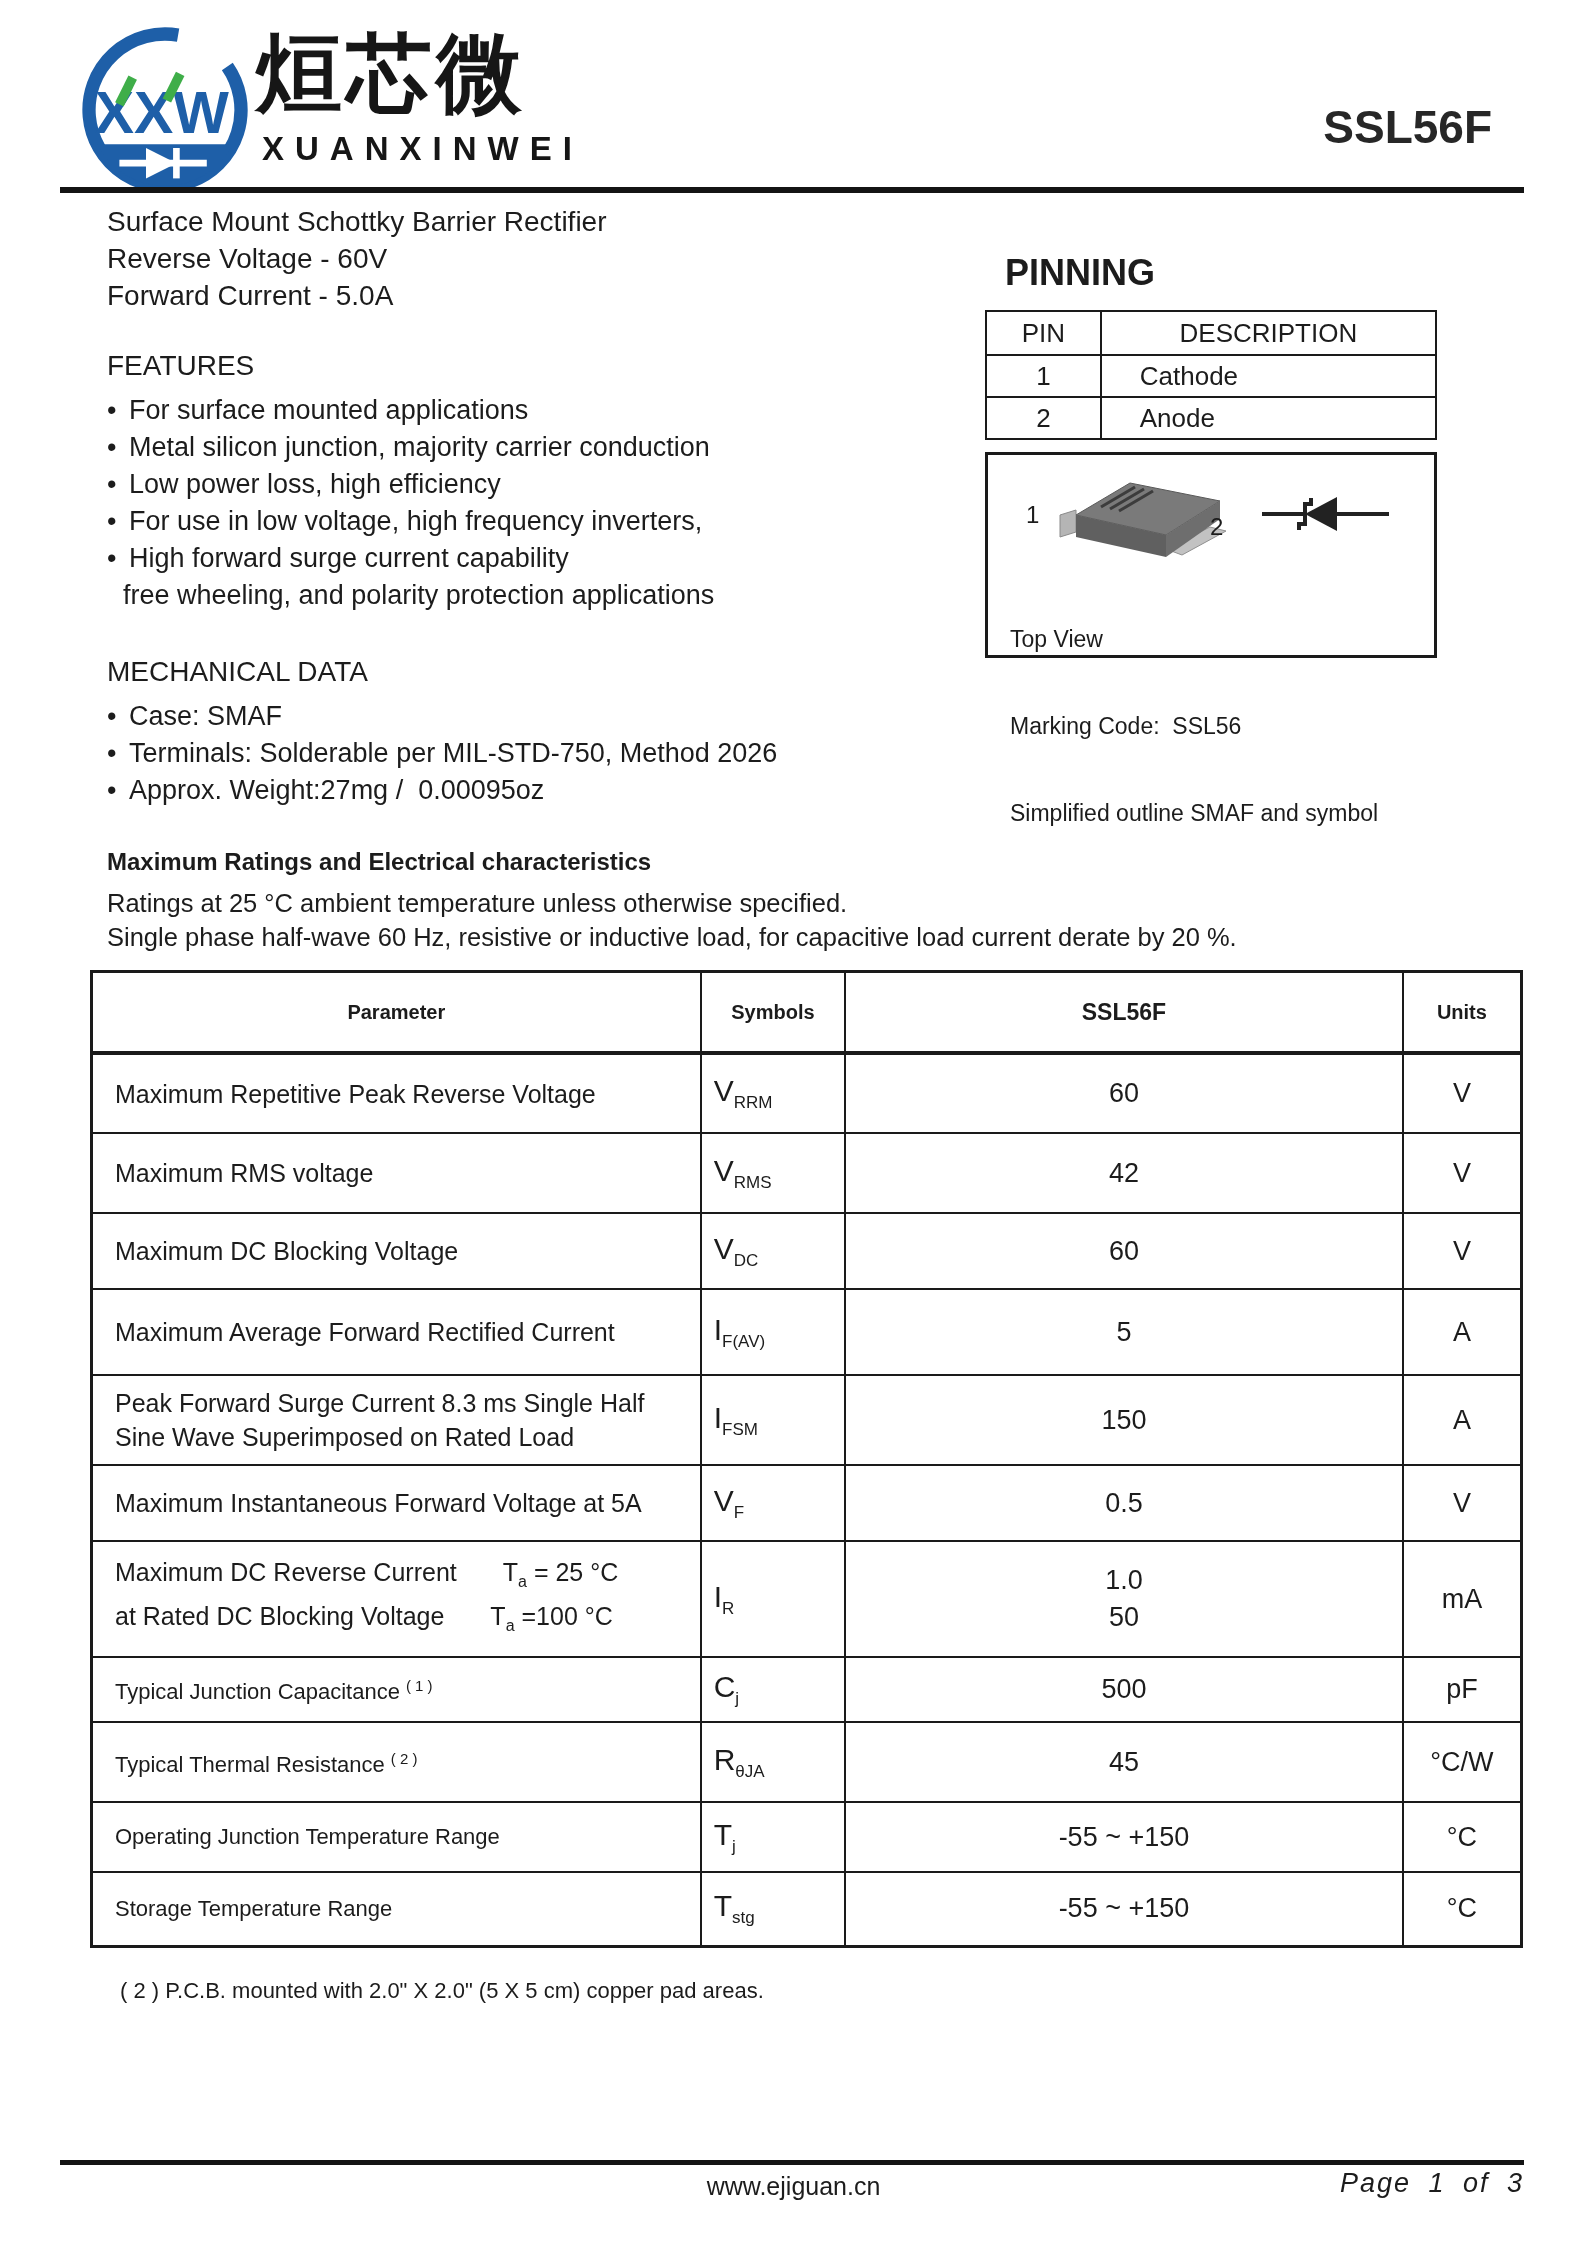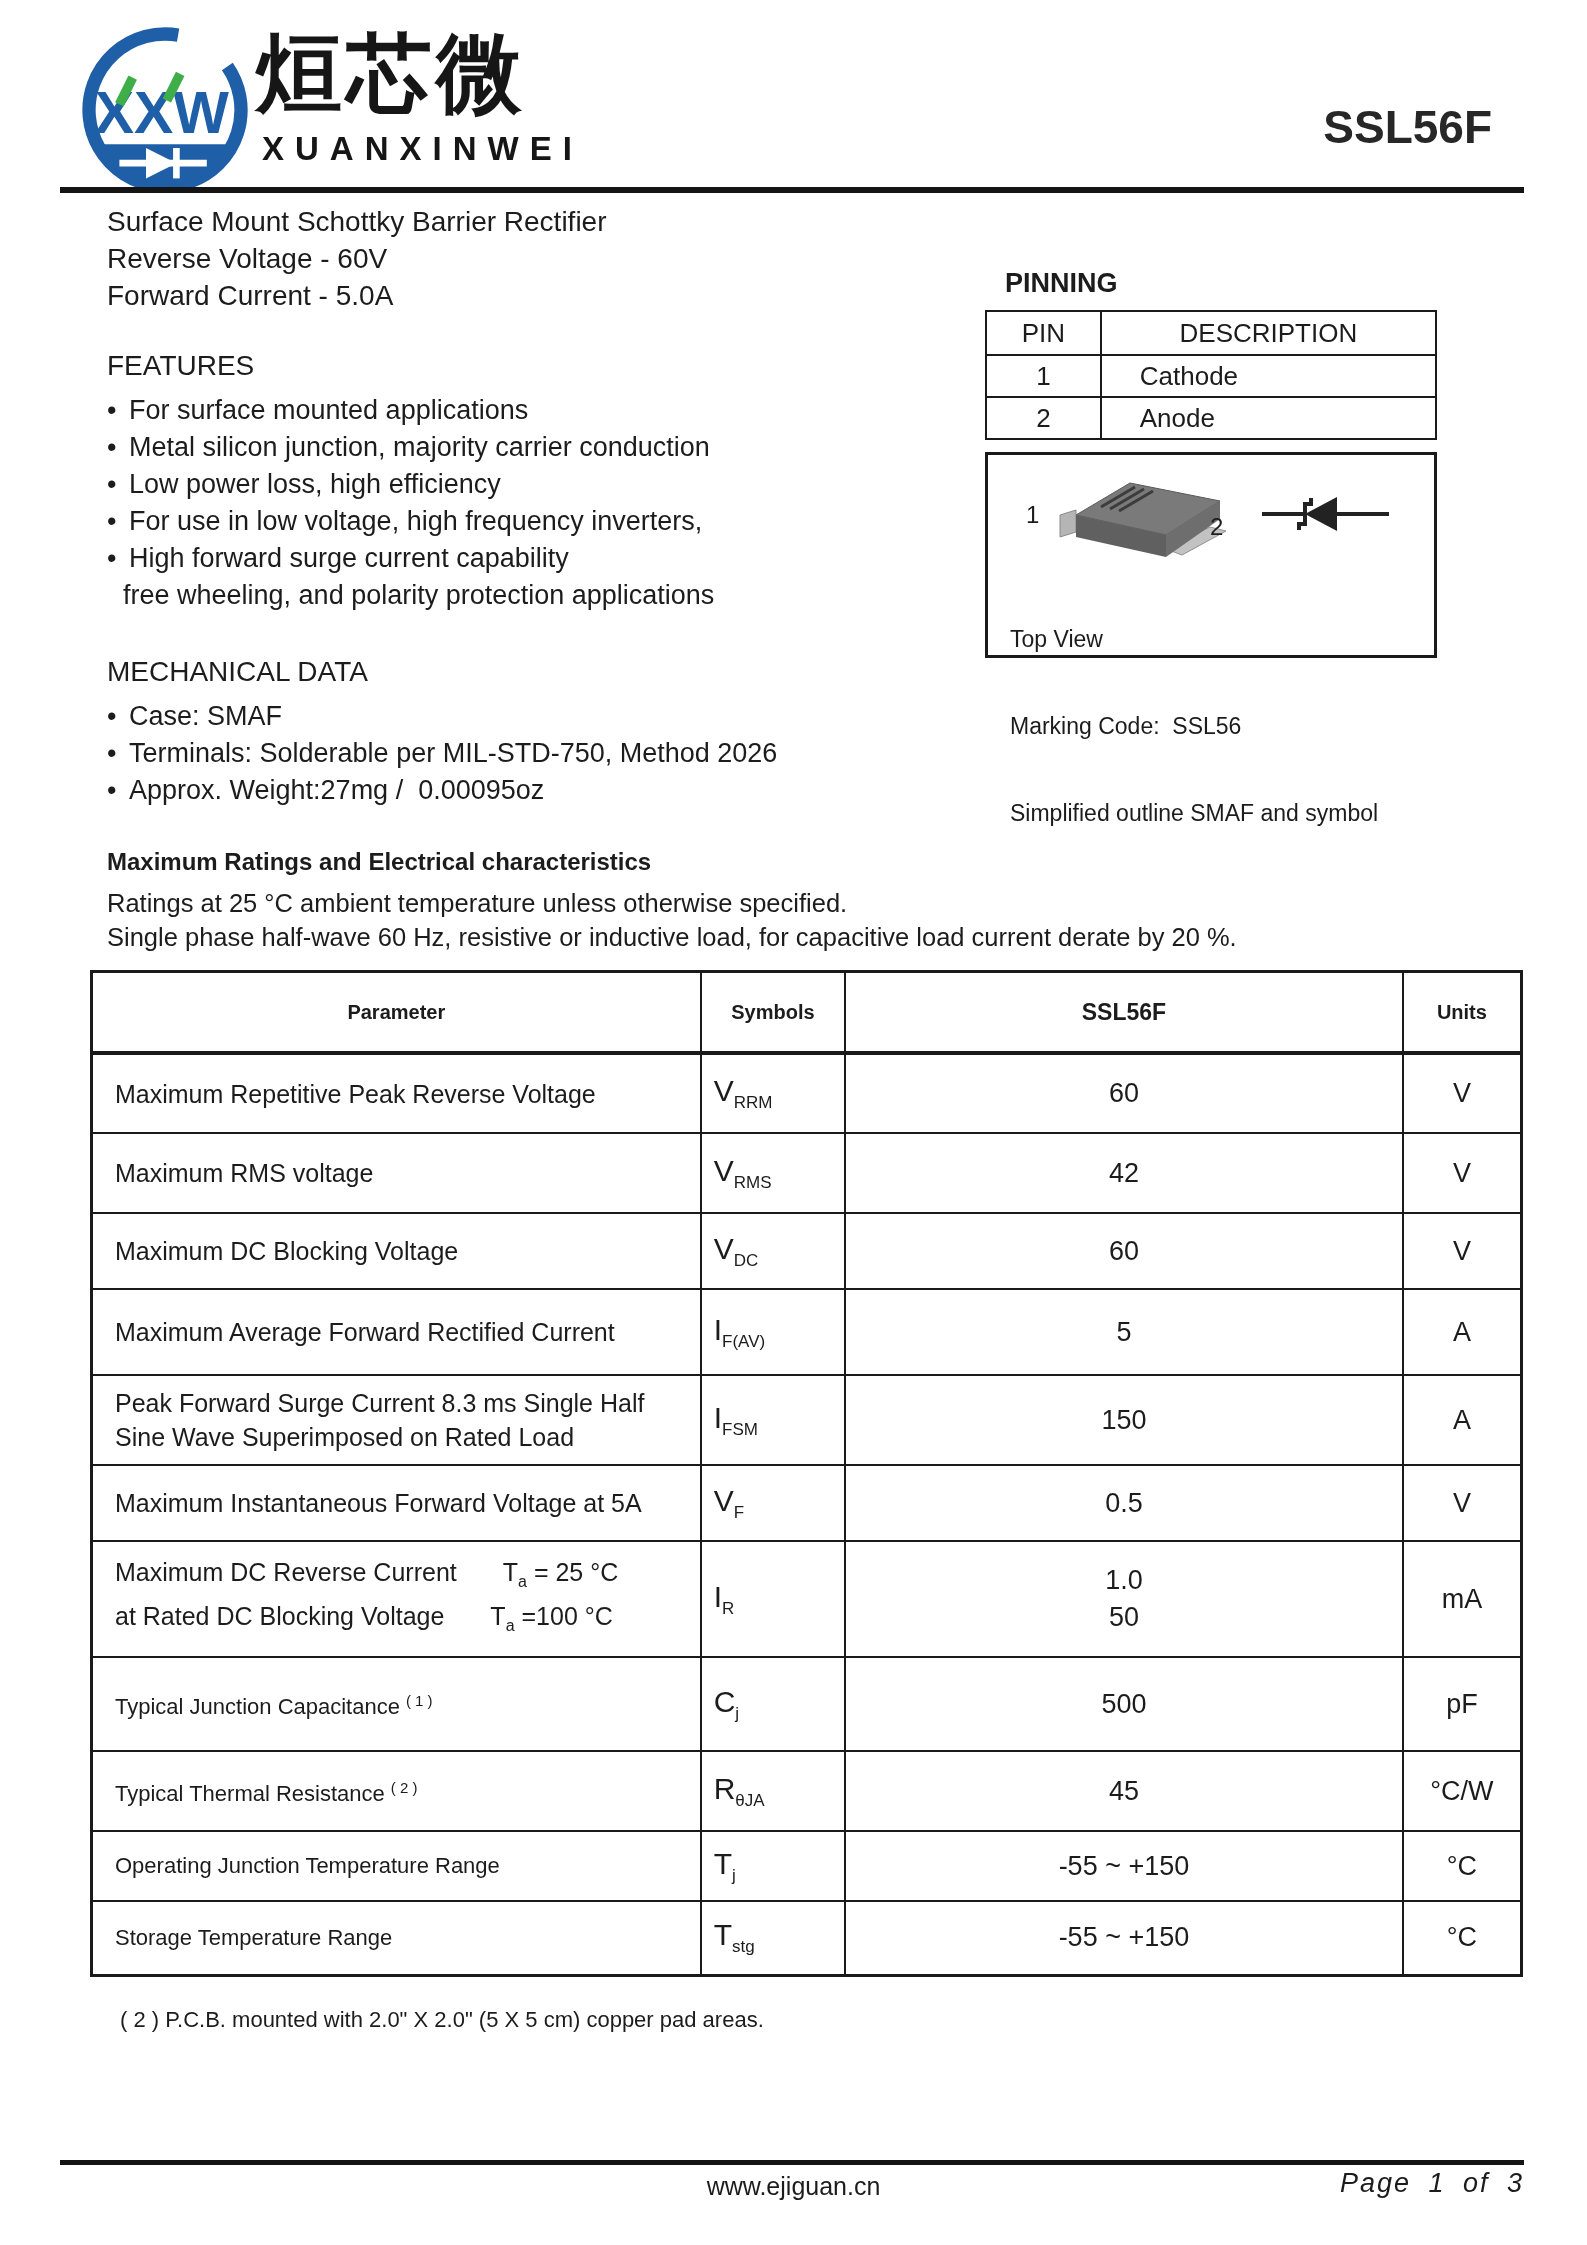--- a/index.html
+++ b/index.html
@@ -16,21 +16,21 @@
   
   .intro{position:absolute;left:107px;top:203px;font-size:28px;line-height:37px;}
   .features{position:absolute;left:107px;top:350px;}
   .mechanical{position:absolute;left:107px;top:656px;}
   .sec-title{font-size:28px;margin:0 0 10px 0;}
   .bullet-line{font-size:27px;line-height:37px;white-space:pre-wrap;}
   .bullet{display:inline-block;width:22px;}
   .bullet-line.cont{padding-left:16px;}
 
   
-  .pinning-title{position:absolute;left:1005px;top:268px;font-size:27px;font-weight:700;}
+  .pinning-title{position:absolute;left:1005px;top:252px;font-size:36px;font-weight:700;}
   .pin-table{position:absolute;left:985px;top:310px;width:452px;border-collapse:collapse;table-layout:fixed;}
   .pin-table th,.pin-table td{border:2px solid #1a1a1a;font-size:26px;font-weight:400;}
   .pin-table th{height:40px;text-align:center;margin-top:12px;}
   .pin-table td{height:38px;}
   .pin-table col.c1{width:25.5%;}
   td.pin-col{text-align:center;}
   td.desc-col{text-align:left;padding-left:38px;}
 
   
   .pkg-box{position:absolute;left:985px;top:452px;width:452px;height:206px;border:3px solid #1a1a1a;box-sizing:border-box;}
@@ -252,21 +252,21 @@
               <div class="pline"><span>Maximum DC Reverse Current</span><span class="cond">T<sub>a</sub> = 25 °C</span></div>
               <div class="pline"><span>at Rated DC Blocking Voltage</span><span class="cond">T<sub>a</sub> =100 °C</span></div>
             </td>
             <td class="sym"><span>I<sub>R</sub></span></td>
             <td class="val">
               <div class="vline">1.0</div>
               <div class="vline">50</div>
             </td>
             <td class="unit">mA</td>
           </tr>
-          <tr style="height: 94px;">
+          <tr style="height: 65px;">
             <td class="param small">
               <div class="pline"><span>Typical Junction Capacitance</span><sup class="fn">( 1 )</sup></div>
             </td>
             <td class="sym"><span>C<sub>j</sub></span></td>
             <td class="val">
               <div class="vline">500</div>
             </td>
             <td class="unit">pF</td>
           </tr>
           <tr style="height: 80px;">

